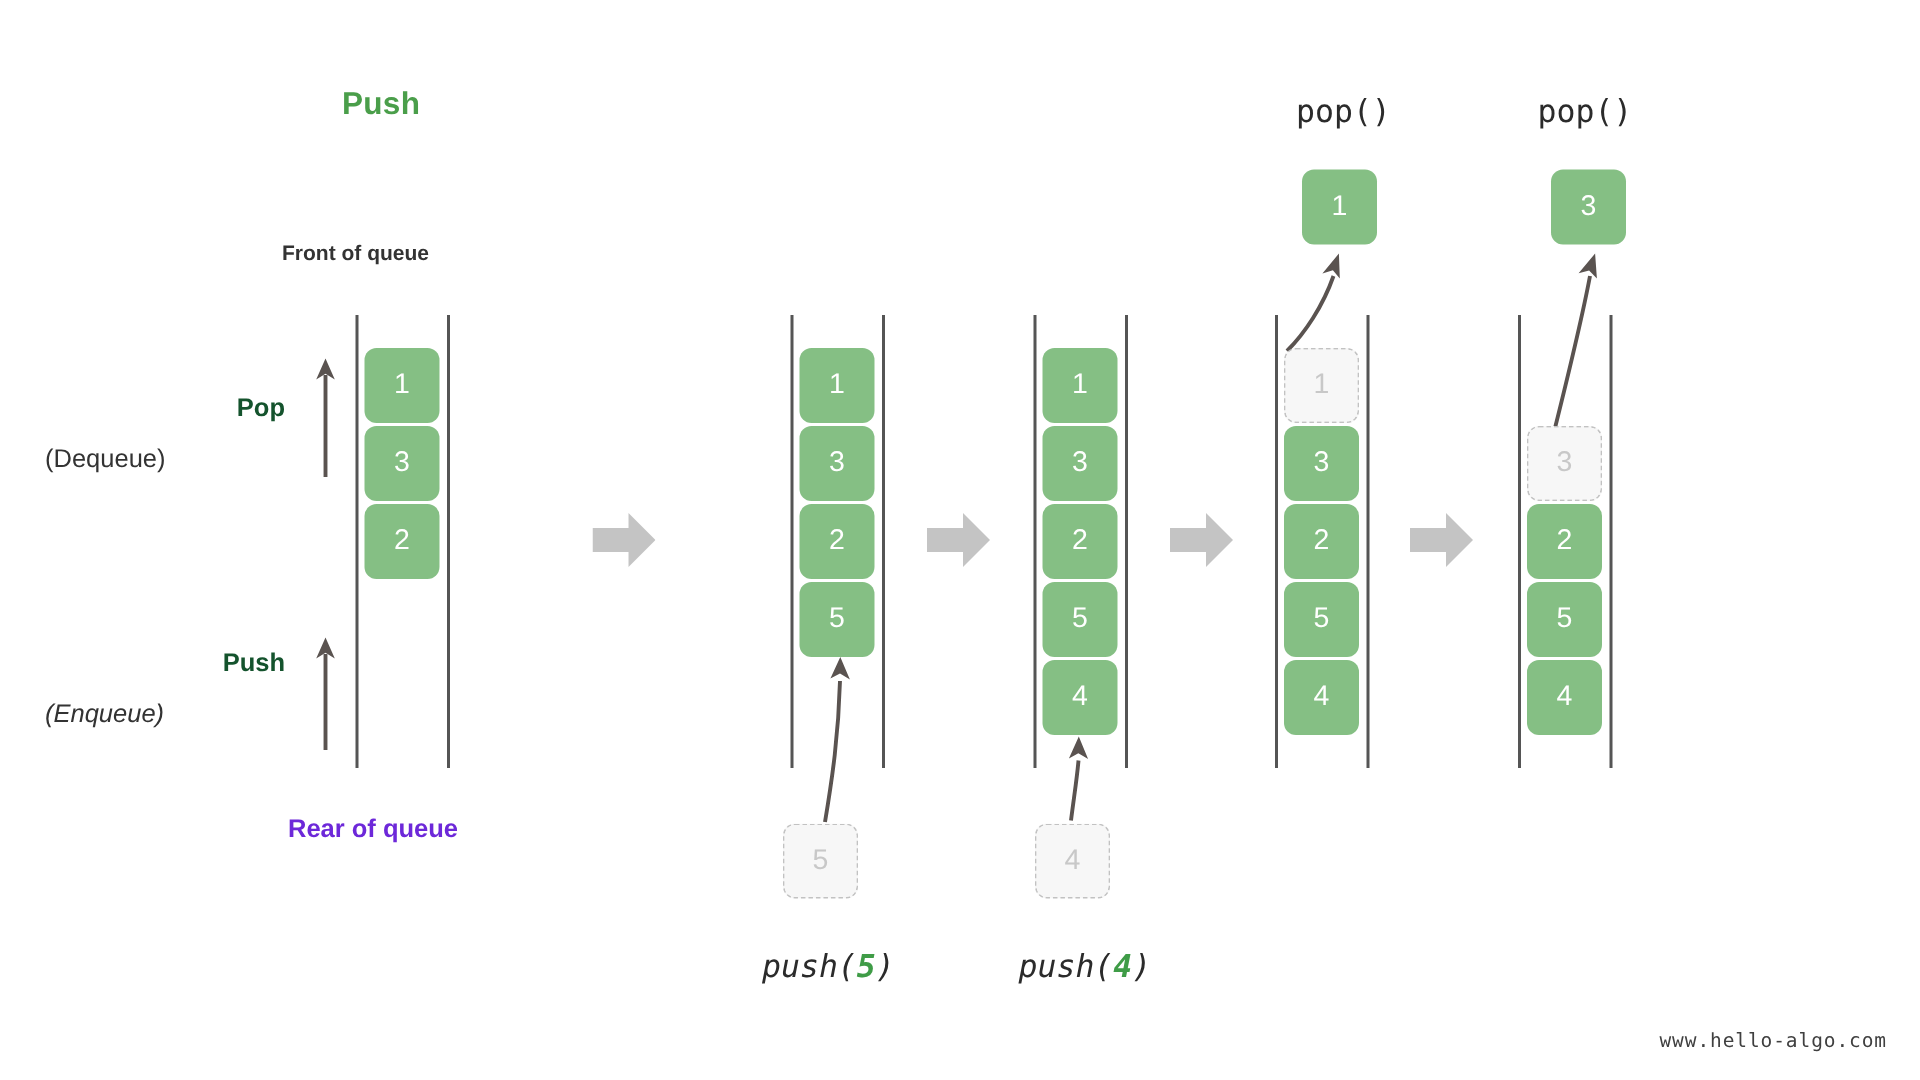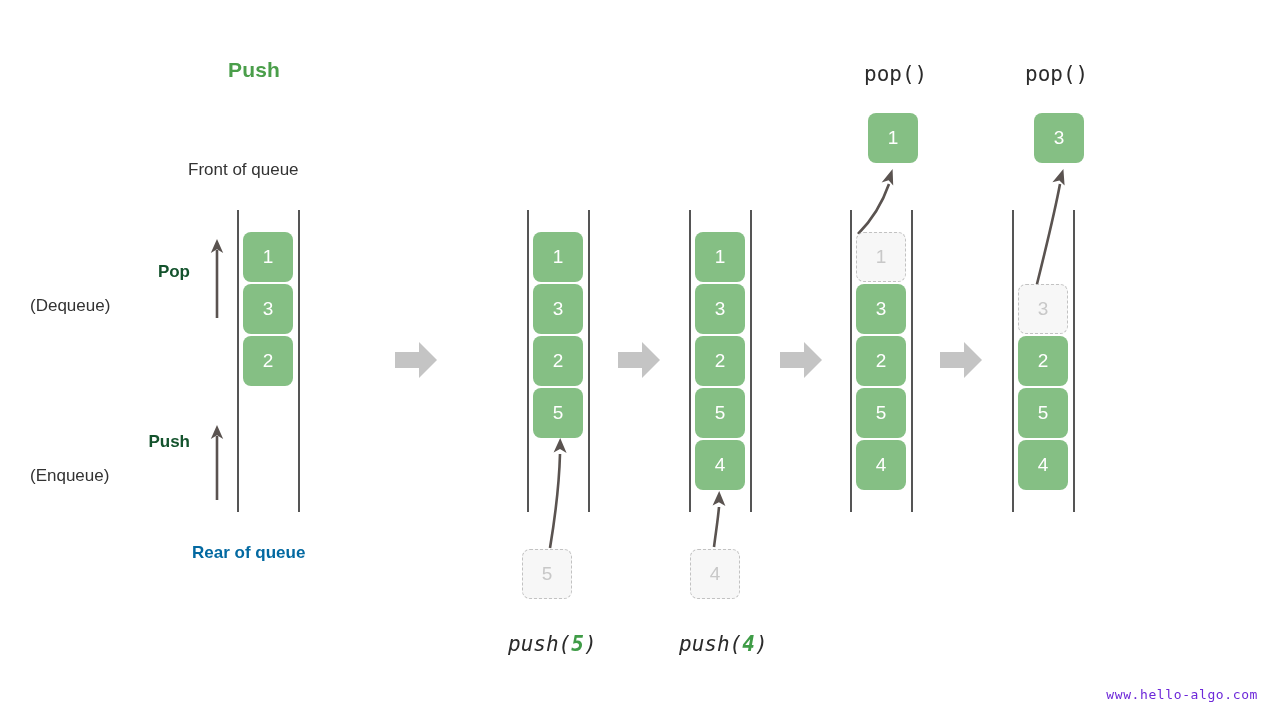--- a/index.html
+++ b/index.html
@@ -19,38 +19,38 @@
 
   
   .title-queue {
     left: 228px; top: 58px;
     font-size: 21px; font-weight: bold;
     color: #4a9e4a;
     letter-spacing: .2px;
   }
   .lbl-front {
     left: 188px; top: 160px;
-    font-size: 17px; font-weight: normal; color: #333;
+    font-size: 14px; font-weight: bold; color: #333;
   }
   .lbl-rear {
     left: 192px; top: 543px;
-    font-size: 17px; font-weight: bold; color: #0369a1;
+    font-size: 17px; font-weight: bold; color: #6d28d9;
   }
   .op-main {
     font-size: 17px; font-weight: bold; color: #14532d;
     text-align: right; width: 140px;
   }
   .op-sub {
     font-size: 17px; color: #333;
     text-align: left; width: 160px;
   }
   .lbl-pop   { left: 50px;  top: 262px; }
   .lbl-popsub{ left: 30px;  top: 296px; }
   .lbl-push  { left: 50px;  top: 432px; text-align: right; }
-  .lbl-pushsub{left: 30px;  top: 466px; }
+  .lbl-pushsub{left: 30px;  top: 466px; font-style: italic; }
 
   
   .guide-arrow { width: 22px; }
 
   
   .rail {
     width: 1.6px;
     background: #555;
     top: 210px; height: 302px;
   }
@@ -86,21 +86,21 @@
   .pop-cap {
     font-family: "DejaVu Sans Mono", "Liberation Mono", monospace;
     font-size: 21px; color: #2b2b2b;
   }
 
   
   .watermark {
     right: 22px; bottom: 18px;
     font-family: "DejaVu Sans Mono", "Liberation Mono", monospace;
     font-size: 13px;
-    color: #6d28d9;
+    color: #404040;
     letter-spacing: .6px;
   }
 </style>
 </head>
 <body>
 
 <div id="stage">
 
   <div class="abs title-queue">Push</div>
 

